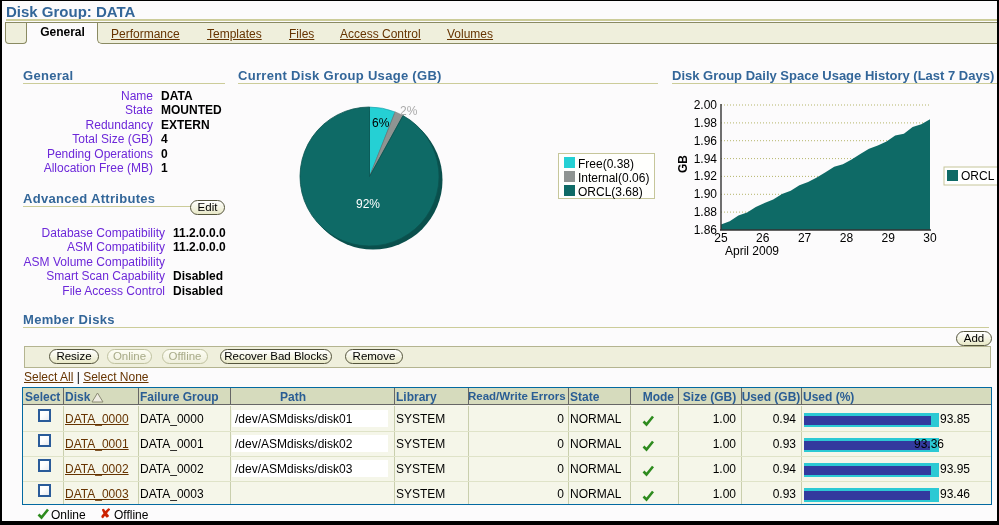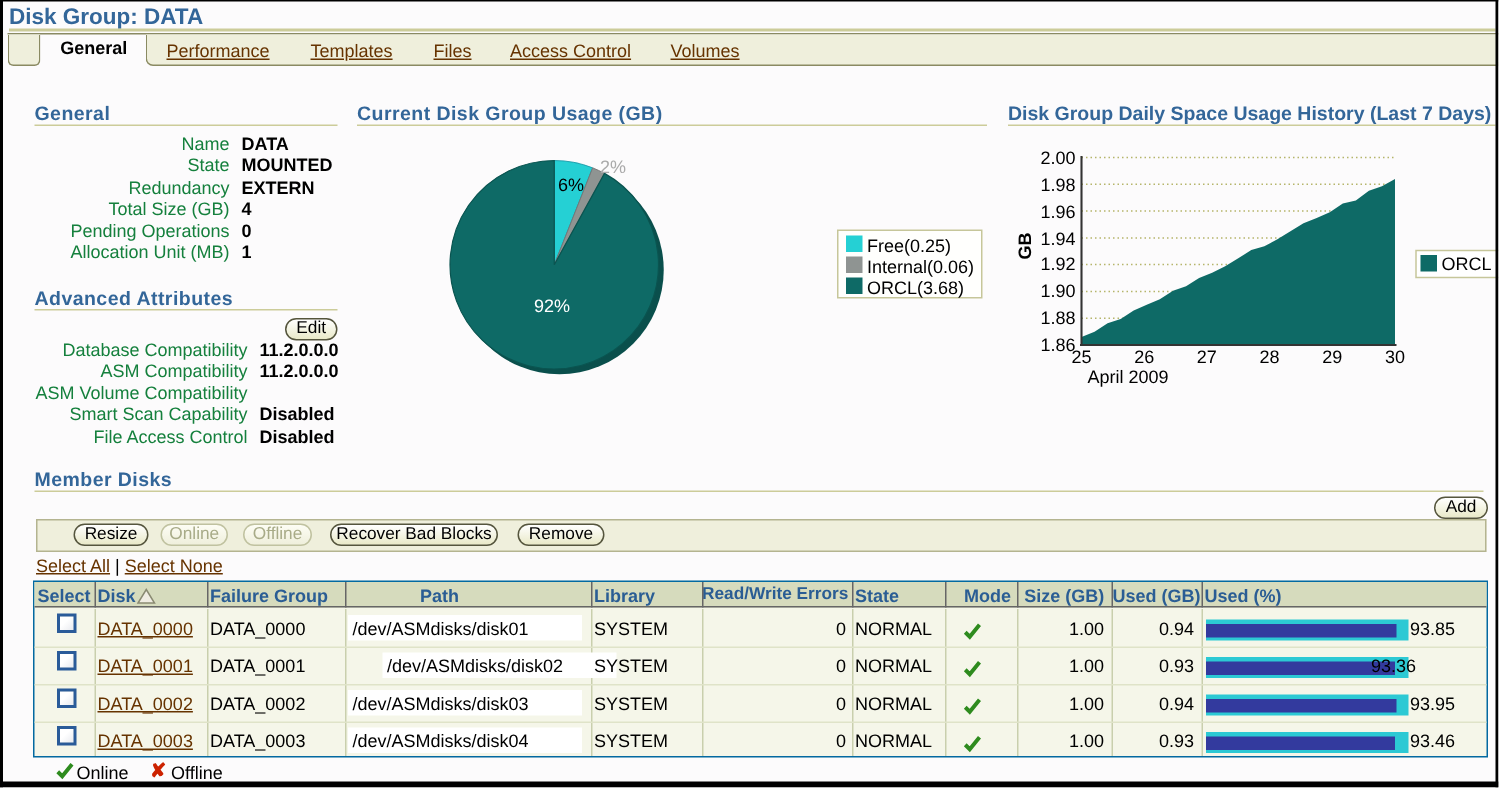--- a/index.html
+++ b/index.html
@@ -4,21 +4,21 @@
 <style>
 * { margin:0; padding:0; box-sizing:border-box; }
 html,body { width:999px; height:525px; overflow:hidden; }
 body { font-family:"Liberation Sans", sans-serif; background:#fcfbfc; position:relative; font-size:12px; }
 .abs { position:absolute; }
 .bk { position:absolute; background:#000; }
 .title { left:6px; top:3px; font-size:15px; font-weight:bold; color:#336699; }
 .rule-tan { background:#cccc99; height:2px; position:absolute; }
 .sechdr { font-size:13px; letter-spacing:0.3px; font-weight:bold; color:#336699; position:absolute; white-space:nowrap; }
 .link { color:#663300 !important; text-decoration:underline; }
-.lbl { position:absolute; font-size:12px; color:#15803d; text-align:right; white-space:nowrap; }
+.lbl { position:absolute; font-size:12px; color:#6d28d9; text-align:right; white-space:nowrap; }
 .val { position:absolute; font-size:12px; color:#000; font-weight:bold; white-space:nowrap; }
 .btn { position:absolute; border:1px solid #55553d; border-radius:8px; background:linear-gradient(#ffffff, #e9e9c8); font-size:11.5px; color:#000; text-align:center; white-space:nowrap; }
 .btn-dis { border:1px solid #c0c2a0; color:#a8ab88; background:linear-gradient(#fdfdf4, #efefdc); }
 .tabtop { position:absolute; left:5px; top:22px; width:994px; height:1px; background:#8a8a62; }
 .tabstub { position:absolute; left:5px; top:23px; width:22px; height:21px; background:#efefdc; border-left:1px solid #8a8a62; border-right:1px solid #8a8a62; border-bottom:1px solid #8a8a62; border-radius:0 0 4px 4px; }
 .tabband2 { position:absolute; left:97px; top:23px; width:902px; height:21px; background:#efefdc; border-left:1px solid #8a8a62; border-bottom:1px solid #8a8a62; border-radius:0 0 0 5px; }
 .tabsel { position:absolute; left:28px; top:23px; width:69px; height:21px; font-size:12px; font-weight:bold; text-align:center; line-height:19px; }
 .tablink { position:absolute; top:27px; font-size:12px; }
 .th { position:absolute; font-size:12px; font-weight:bold; color:#2a5d94; white-space:nowrap; }
 .cell { position:absolute; font-size:12px; color:#000; white-space:nowrap; }
@@ -49,26 +49,26 @@
   <div class="lbl" style="left:23px;top:89px;width:130px;">Name</div>
 <div class="val" style="left:161px;top:89px;">DATA</div>
   <div class="lbl" style="left:23px;top:103px;width:130px;">State</div>
 <div class="val" style="left:161px;top:103px;">MOUNTED</div>
   <div class="lbl" style="left:23px;top:118px;width:130px;">Redundancy</div>
 <div class="val" style="left:161px;top:118px;">EXTERN</div>
   <div class="lbl" style="left:23px;top:132px;width:130px;">Total Size (GB)</div>
 <div class="val" style="left:161px;top:132px;">4</div>
   <div class="lbl" style="left:23px;top:147px;width:130px;">Pending Operations</div>
 <div class="val" style="left:161px;top:147px;">0</div>
-  <div class="lbl" style="left:23px;top:161px;width:130px;">Allocation Unit (MB)</div>
+  <div class="lbl" style="left:23px;top:161px;width:130px;">Allocation Free (MB)</div>
 <div class="val" style="left:161px;top:161px;">1</div>
 
   <div class="sechdr" style="left:23px;top:191px;">Advanced Attributes</div>
   <div class="rule-tan" style="left:23px;top:206px;width:202px;height:1px;"></div>
-  <div class="btn" style="left:190px;top:212px;width:35px;height:15px;line-height:13px;">Edit</div>
+  <div class="btn" style="left:190px;top:200px;width:35px;height:15px;line-height:13px;">Edit</div>
   <div class="lbl" style="left:23px;top:226px;width:142px;">Database Compatibility</div>
 <div class="val" style="left:173px;top:226px;">11.2.0.0.0</div>
   <div class="lbl" style="left:23px;top:240px;width:142px;">ASM Compatibility</div>
 <div class="val" style="left:173px;top:240px;">11.2.0.0.0</div>
   <div class="lbl" style="left:23px;top:255px;width:142px;">ASM Volume Compatibility</div>
   <div class="lbl" style="left:23px;top:269px;width:142px;">Smart Scan Capability</div>
 <div class="val" style="left:173px;top:269px;">Disabled</div>
   <div class="lbl" style="left:23px;top:284px;width:142px;">File Access Control</div>
 <div class="val" style="left:173px;top:284px;">Disabled</div>
 
@@ -78,21 +78,21 @@
     <circle cx="373" cy="180" r="69.5" fill="#0a4f4c"></circle>
     <path d="M369.5,176.5 L369.5,107.0 A69.5,69.5 0 0 1 395.1,111.9 Z" fill="#25d0d4" stroke="#1b9aa8" stroke-width="0.6"></path>
     <path d="M369.5,176.5 L395.1,111.9 A69.5,69.5 0 0 1 403.0,115.6 Z" fill="#8f9492" stroke="#777" stroke-width="0.6"></path>
     <path d="M369.5,176.5 L403.0,115.6 A69.5,69.5 0 1 1 369.5,107.0 Z" fill="#0e6a66" stroke="#0a5450" stroke-width="0.8"></path>
     <text x="372" y="127" font-size="12" fill="#000" font-family="Liberation Sans, sans-serif">6%</text>
     <text x="400" y="115" font-size="12" fill="#aaaaaa" font-family="Liberation Sans, sans-serif">2%</text>
     <text x="356" y="208" font-size="12" fill="#ffffff" font-family="Liberation Sans, sans-serif">92%</text>
   </svg>
   <div class="abs" style="left:558px;top:153px;width:97px;height:46px;border:1px solid #c6c69a;background:#fffffd;"></div>
   <div class="abs" style="left:564px;top:157px;width:11px;height:11px;background:#25d0d4;"></div>
-  <div class="cell" style="left:578px;top:157px;">Free(0.25)</div>
+  <div class="cell" style="left:578px;top:157px;">Free(0.38)</div>
   <div class="abs" style="left:564px;top:171px;width:11px;height:11px;background:#8f9492;"></div>
   <div class="cell" style="left:578px;top:171px;">Internal(0.06)</div>
   <div class="abs" style="left:564px;top:185px;width:11px;height:11px;background:#0e6a66;"></div>
   <div class="cell" style="left:578px;top:185px;">ORCL(3.68)</div>
 
   <div class="sechdr" style="left:672px;top:68px;letter-spacing:0;">Disk Group Daily Space Usage History (Last 7 Days)</div>
   <div class="rule-tan" style="left:672px;top:83px;width:325px;height:1px;"></div>
   <svg class="abs" style="left:660px;top:85px;" width="339" height="185">
     <g stroke="#b5b56a" stroke-width="1" stroke-dasharray="1,2">
       <line x1="61" y1="20" x2="270" y2="20"></line>
@@ -192,21 +192,21 @@
     </svg>
     <div class="cell" style="left:655px;top:24px;width:58px;text-align:right;">1.00</div>
     <div class="cell" style="left:718px;top:24px;width:55px;text-align:right;">0.94</div>
     <div class="barc" style="left:781px;top:25px;">
       <div class="barn" style="width:127px;"></div>
     </div>
     <div class="cell" style="left:917px;top:24px;">93.85</div>
     <div class="cbx" style="left:15px;top:46px;"></div>
     <a class="cell link" style="left:42px;top:49px;">DATA_0001</a>
     <div class="cell" style="left:117px;top:49px;">DATA_0001</div>
-    <div class="pathbox" style="left:209px;top:47px;margin-left:23px;">
+    <div class="pathbox" style="left:209px;top:47px;">
       <span>/dev/ASMdisks/disk02</span>
     </div>
     <div class="cell" style="left:373px;top:49px;">SYSTEM</div>
     <div class="cell" style="left:445px;top:49px;width:96px;text-align:right;">0</div>
     <div class="cell" style="left:547px;top:49px;">NORMAL</div>
     <svg class="abs" style="left:619px;top:52px;" width="13" height="12">
       <polyline points="1.5,6.5 4.5,9.5 11,1.5" fill="none" stroke="#2e8b1e" stroke-width="2.6"></polyline>
     </svg>
     <div class="cell" style="left:655px;top:49px;width:58px;text-align:right;">1.00</div>
     <div class="cell" style="left:718px;top:49px;width:55px;text-align:right;">0.93</div>
@@ -228,23 +228,20 @@
     </svg>
     <div class="cell" style="left:655px;top:74px;width:58px;text-align:right;">1.00</div>
     <div class="cell" style="left:718px;top:74px;width:55px;text-align:right;">0.94</div>
     <div class="barc" style="left:781px;top:75px;">
       <div class="barn" style="width:127px;"></div>
     </div>
     <div class="cell" style="left:917px;top:74px;">93.95</div>
     <div class="cbx" style="left:15px;top:96px;"></div>
     <a class="cell link" style="left:42px;top:99px;">DATA_0003</a>
     <div class="cell" style="left:117px;top:99px;">DATA_0003</div>
-    <div class="pathbox" style="left:209px;top:97px;">
-      <span>/dev/ASMdisks/disk04</span>
-    </div>
     <div class="cell" style="left:373px;top:99px;">SYSTEM</div>
     <div class="cell" style="left:445px;top:99px;width:96px;text-align:right;">0</div>
     <div class="cell" style="left:547px;top:99px;">NORMAL</div>
     <svg class="abs" style="left:619px;top:102px;" width="13" height="12">
       <polyline points="1.5,6.5 4.5,9.5 11,1.5" fill="none" stroke="#2e8b1e" stroke-width="2.6"></polyline>
     </svg>
     <div class="cell" style="left:655px;top:99px;width:58px;text-align:right;">1.00</div>
     <div class="cell" style="left:718px;top:99px;width:55px;text-align:right;">0.93</div>
     <div class="barc" style="left:781px;top:100px;">
       <div class="barn" style="width:126px;"></div>

